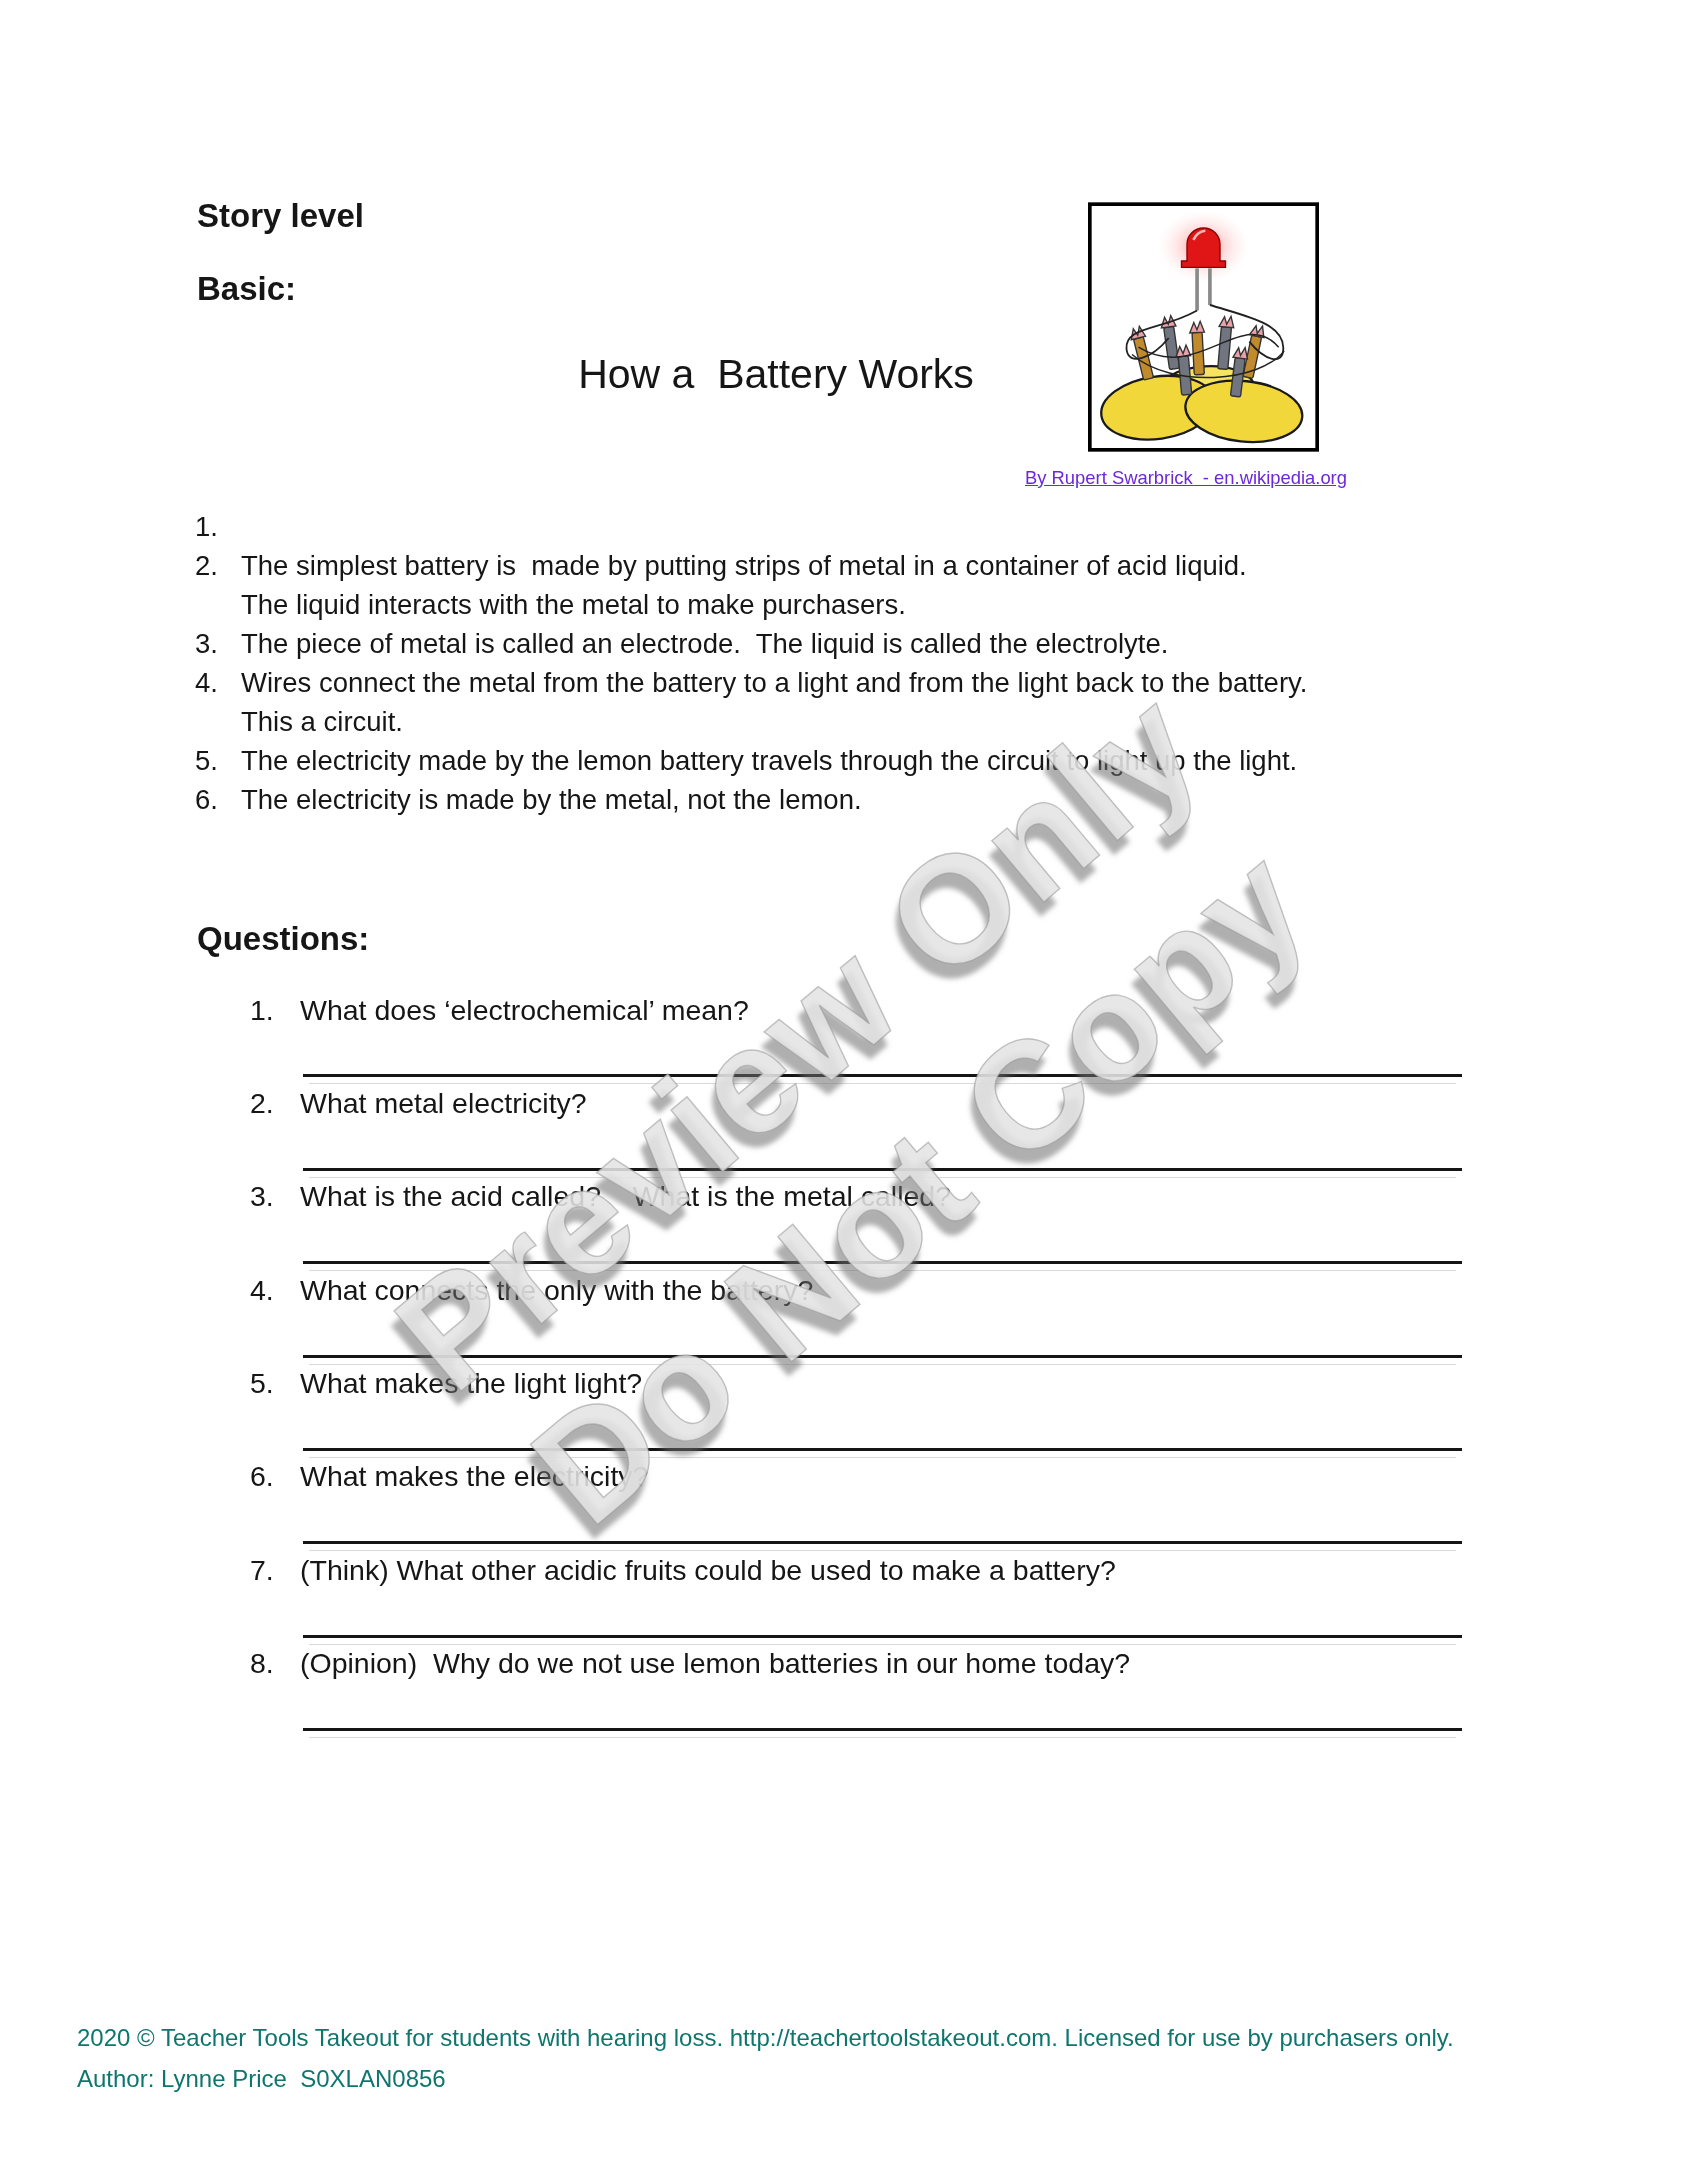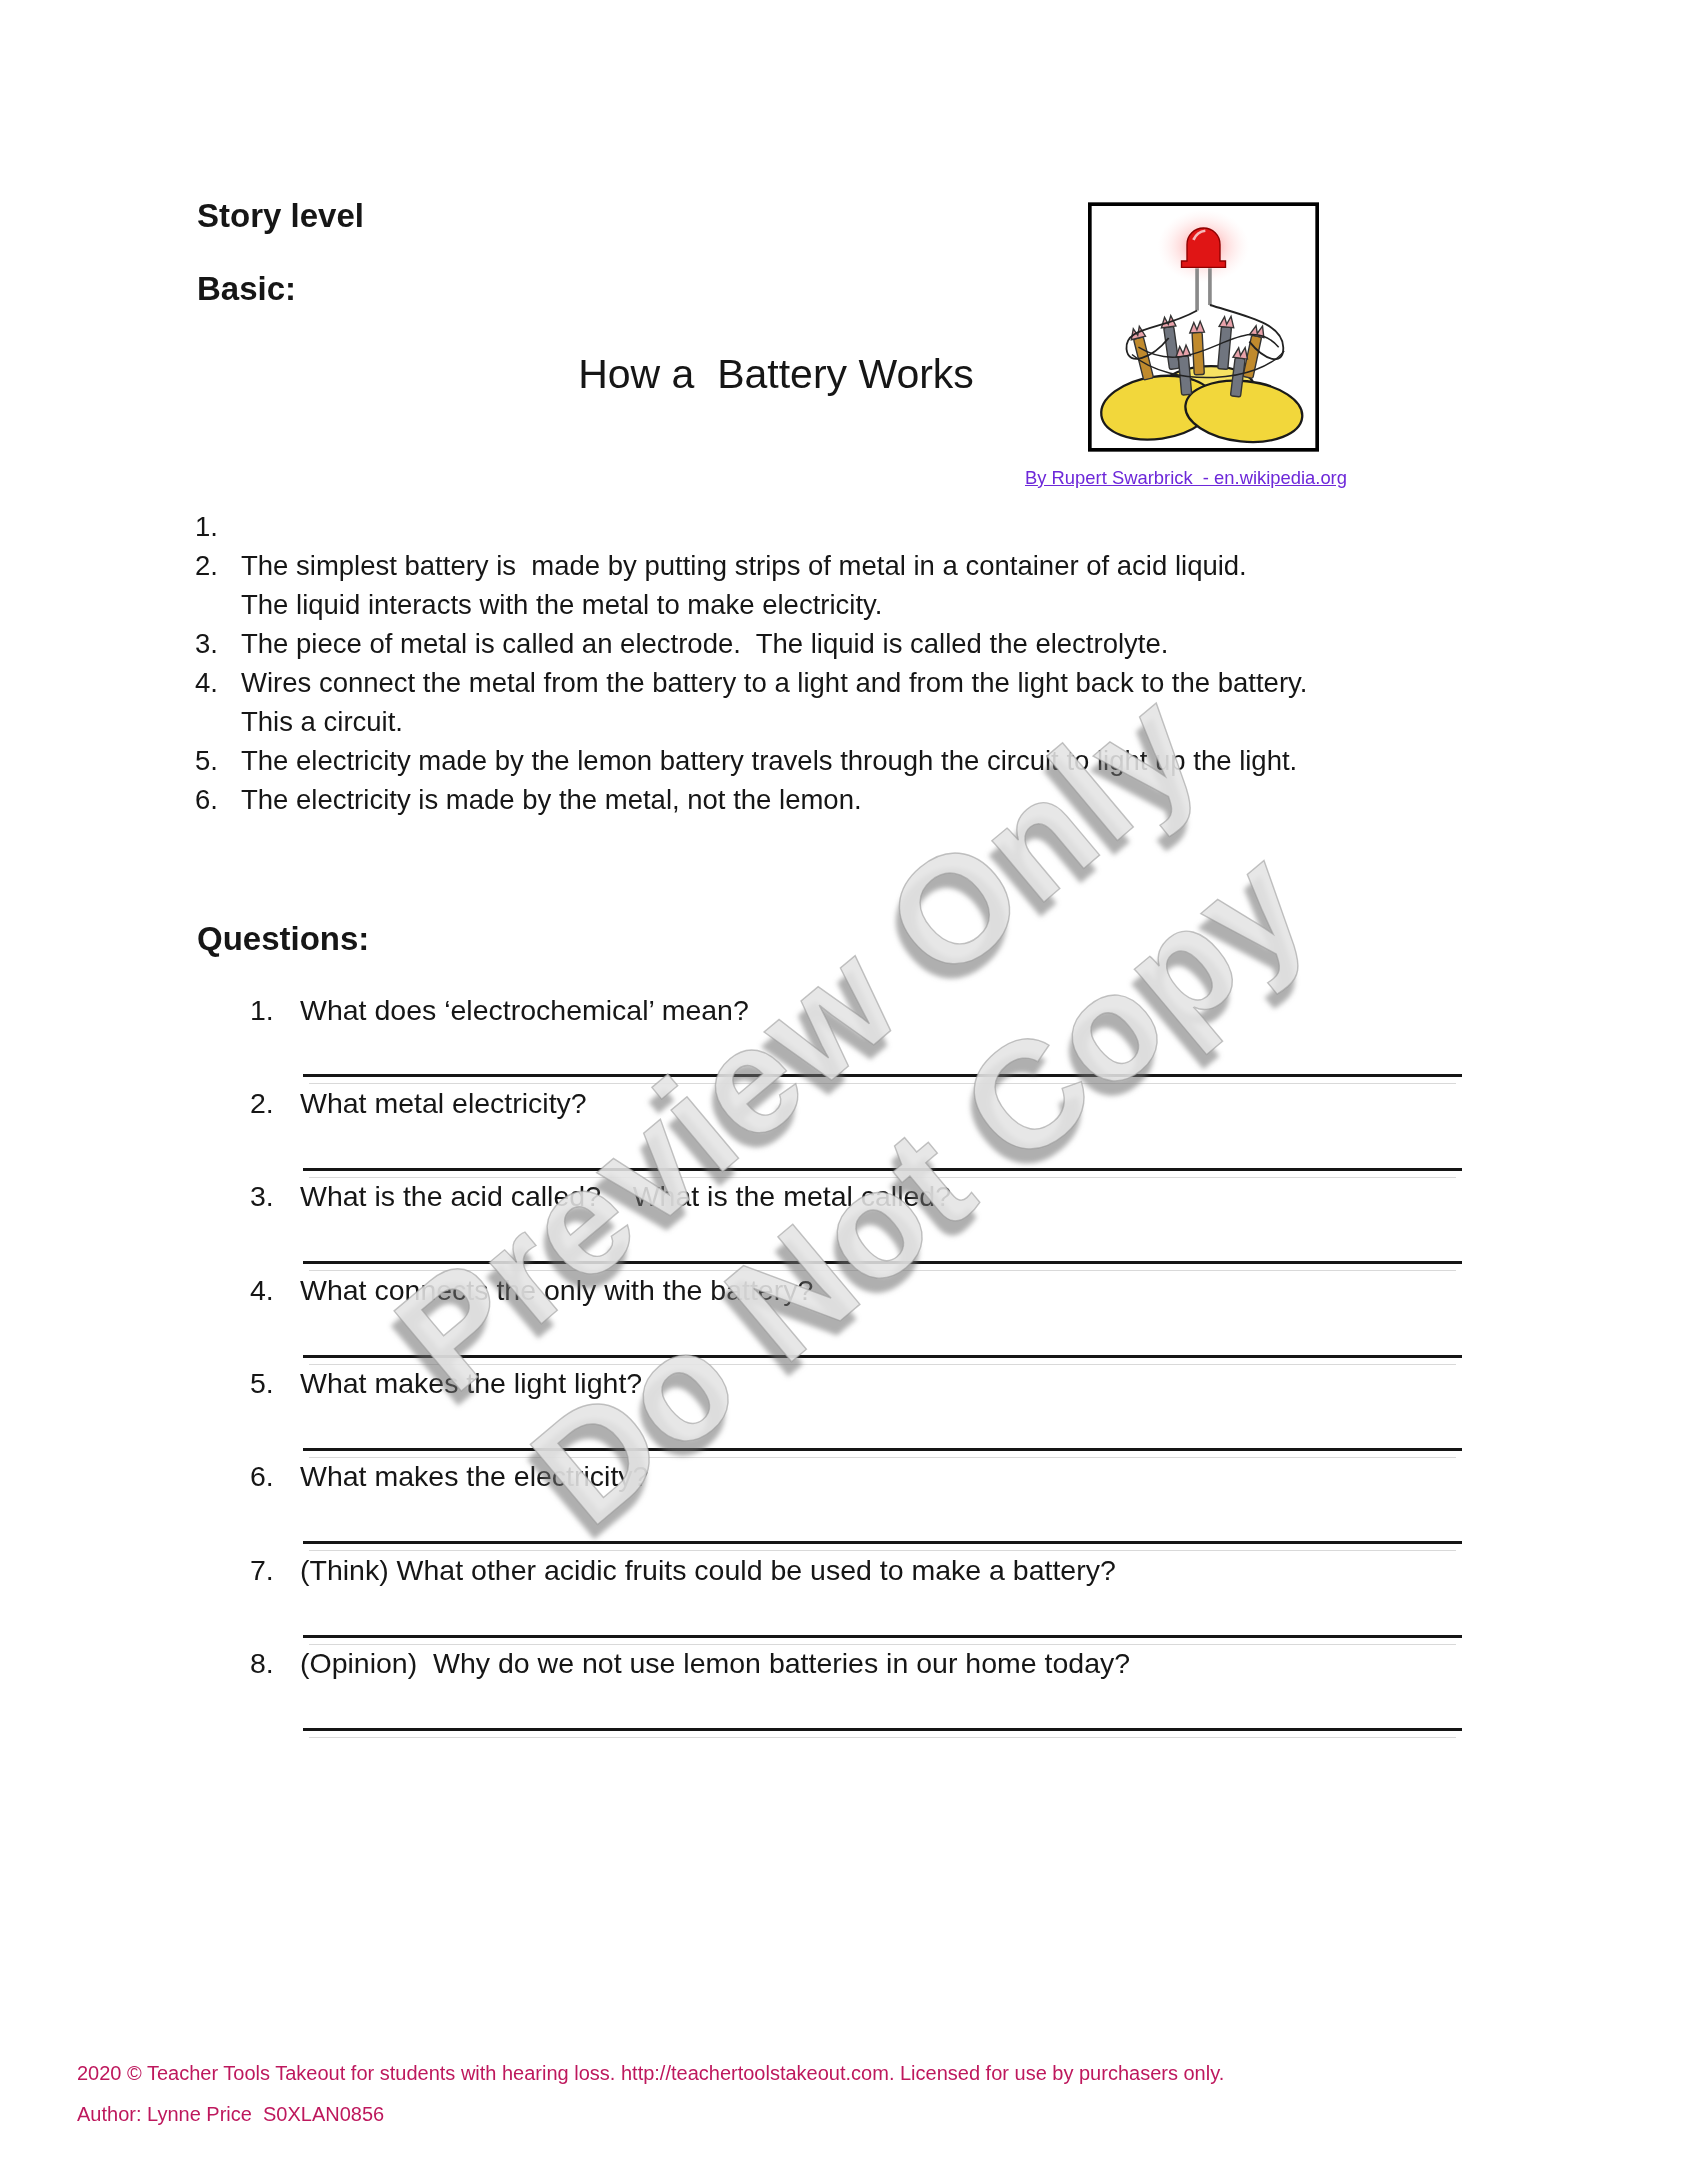--- a/index.html
+++ b/index.html
@@ -27,21 +27,21 @@
 
   .q-row  { position:absolute; left:0; width:1561px; height:40px; font-size:28.5px; }
   .q-num  { position:absolute; left:250px; }
   .q-text { position:absolute; left:300px; white-space:pre; }
 
   .answer-line { position:absolute; left:303px; width:1159px; height:0;
                  border-top:3.7px solid #151515; }
   .answer-line::after { content:""; position:absolute; left:5.5px; top:5.5px; width:99%;
                  height:1.8px; background:rgba(130,130,130,0.30); }
 
-  .footer { position:absolute; left:77px; top:2017px; font-size:20px; line-height:41px; color:#be185d;margin-top:36px; }
+  .footer { position:absolute; left:77px; top:2017px; font-size:24px; line-height:41px; color:#0f766e; }
   .footer div { white-space:pre; }
 
   .watermark {
     position:absolute; left:216px; top:922px; width:1286px; text-align:center;
     transform:rotate(-40deg); pointer-events:none;
     font-size:152px; font-weight:800; line-height:1.25; letter-spacing:2.8px; white-space:nowrap;
     color:rgba(228,228,228,0.88);
     -webkit-text-stroke:1.4px rgba(150,150,150,0.55);
     text-shadow:-12px 9.2px 5.5px rgba(110,110,110,0.55);
   }
@@ -122,21 +122,21 @@
   <div class="facts">
     <div class="fact-row">
         <span class="fact-num">1.</span>
       </div>
     <div class="fact-row">
         <span class="fact-num">2.</span>
         <span class="fact-text">The simplest battery is  made by putting strips of metal in a container of acid liquid.</span>
       </div>
     <div class="fact-row">
         <span class="fact-num"></span>
-        <span class="fact-text">The liquid interacts with the metal to make electricity.</span>
+        <span class="fact-text">The liquid interacts with the metal to make purchasers.</span>
       </div>
     <div class="fact-row">
         <span class="fact-num">3.</span>
         <span class="fact-text">The piece of metal is called an electrode.  The liquid is called the electrolyte.</span>
       </div>
     <div class="fact-row">
         <span class="fact-num">4.</span>
         <span class="fact-text">Wires connect the metal from the battery to a light and from the light back to the battery.</span>
       </div>
     <div class="fact-row">

